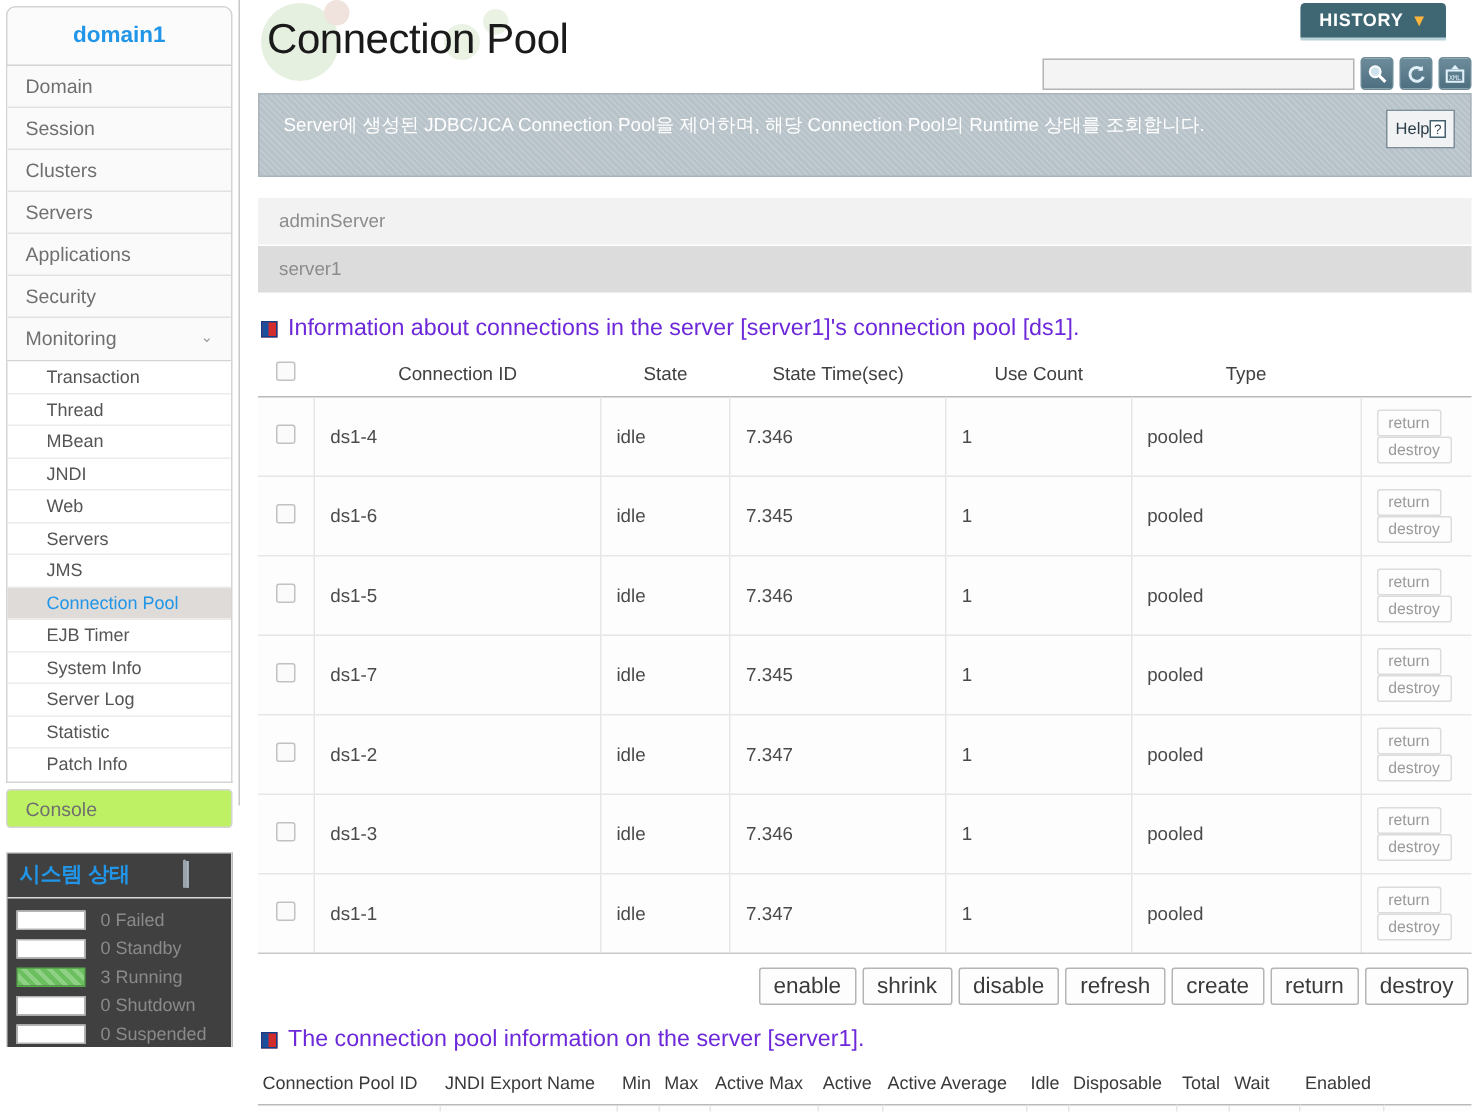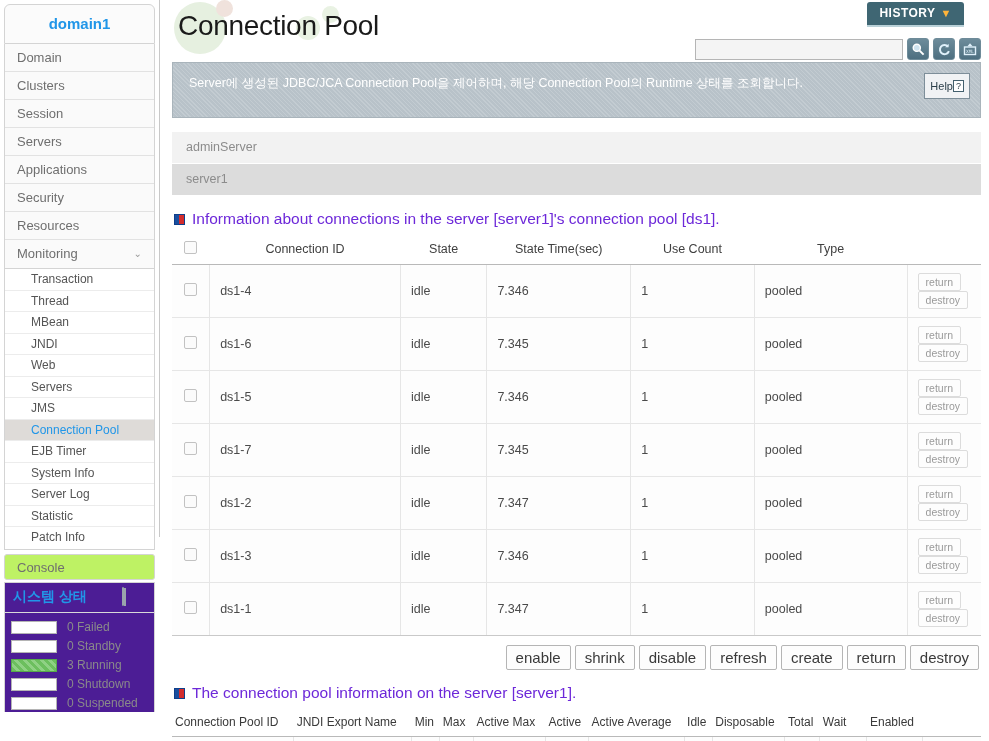--- a/index.html
+++ b/index.html
@@ -61,24 +61,24 @@
     margin-top: 4px;
     border: 1px solid #d4d4d4;
     background: #bef264;
     height: 26px; line-height: 25px;
     padding-left: 12px;
     font-size: 13px; color: #6f6f6f;
     border-radius: 3px;
     cursor: pointer;
   }
   .status-box {
-    margin-top: 2px;
+    margin-top: 16px;
     border: 1px solid #d4d4d4;
     border-bottom: none;
-    background: #4c1d95;
+    background: #404040;
     height: 130px;
   }
   .status-head {
     height: 30px;
     border-bottom: 1px solid #d9d9d9;
     display: flex; align-items: center; justify-content: space-between;
     padding: 0 8px 0 8px;
   }
   .status-head .st-title { font-size: 14px; font-weight: bold; color: #2196e8; }
   .laptop-icon { width: 26px; height: 18px; position: relative; }
@@ -261,26 +261,25 @@
 </style>
 </head>
 <body>
 
 <div id="app">
 
   <div class="sidebar">
     <div class="domain-title">domain1</div>
     <div class="nav-top" id="nav-top">
         <div class="nav-item"><span>Domain</span></div>
+        <div class="nav-item"><span>Session</span></div>
         <div class="nav-item"><span>Clusters</span></div>
-        <div class="nav-item"><span>Session</span></div>
         <div class="nav-item"><span>Servers</span></div>
         <div class="nav-item"><span>Applications</span></div>
         <div class="nav-item"><span>Security</span></div>
-        <div class="nav-item"><span>Resources</span></div>
         <div class="nav-item"><span>Monitoring</span><span class="chev">⌄</span></div>
       </div>
     <div class="submenu" id="submenu">
         <div class="sub-item"><span>Transaction</span></div>
         <div class="sub-item"><span>Thread</span></div>
         <div class="sub-item"><span>MBean</span></div>
         <div class="sub-item"><span>JNDI</span></div>
         <div class="sub-item"><span>Web</span></div>
         <div class="sub-item"><span>Servers</span></div>
         <div class="sub-item"><span>JMS</span></div>

